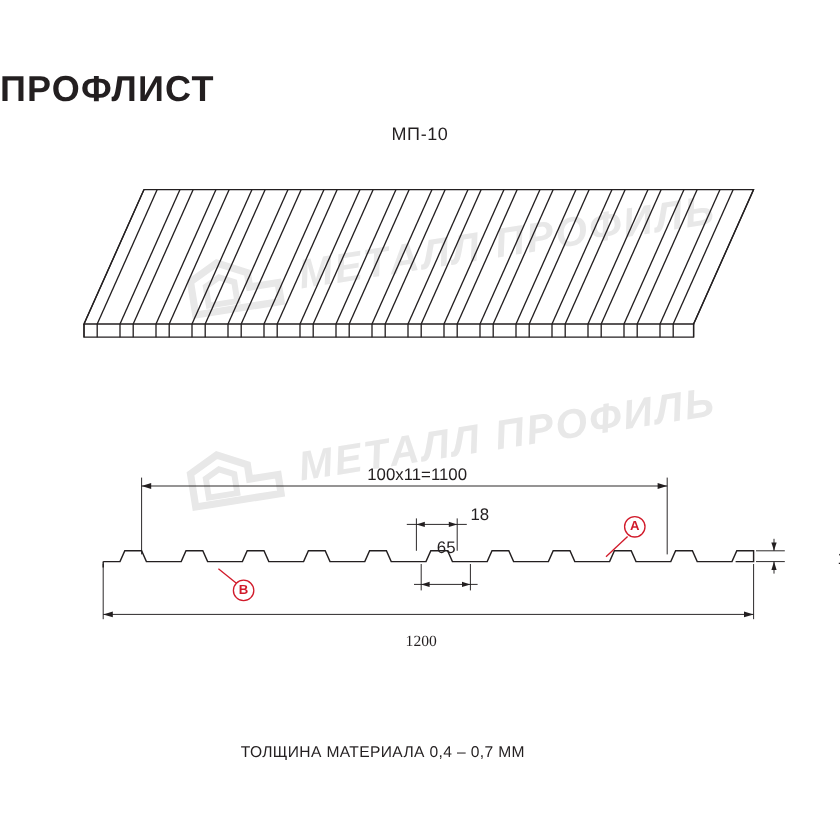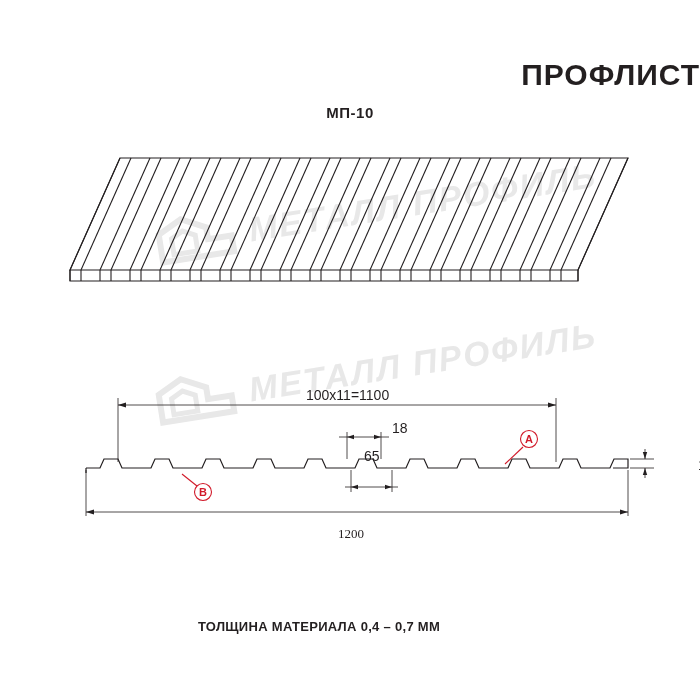--- a/index.html
+++ b/index.html
@@ -17,45 +17,45 @@
   }
   .page {
     position: absolute;
     inset: 0;
   }
   .title {
     position: absolute;
     top: 58px;
     left: 0;
     width: 700px;
-    text-align: right;
+    text-align: left;
     font-size: 30px;
     font-weight: bold;
     letter-spacing: 1px;
     color: #231f20;
   }
   .subtitle {
     position: absolute;
     top: 104px;
     left: 0;
     width: 700px;
     text-align: center;
     font-size: 15px;
-    font-weight: bold;
+    font-weight: normal;
     letter-spacing: 0.5px;
     color: #231f20;
   }
   .footnote {
     position: absolute;
     top: 619px;
     left: 0;
     width: 638px;
     text-align: center;
     font-size: 13px;
-    font-weight: bold;
+    font-weight: normal;
     letter-spacing: 0.3px;
     color: #231f20;
   }
   .svg-layer {
     position: absolute;
     top: 0;
     left: 0;
   }
   .wm {
     position: absolute;

